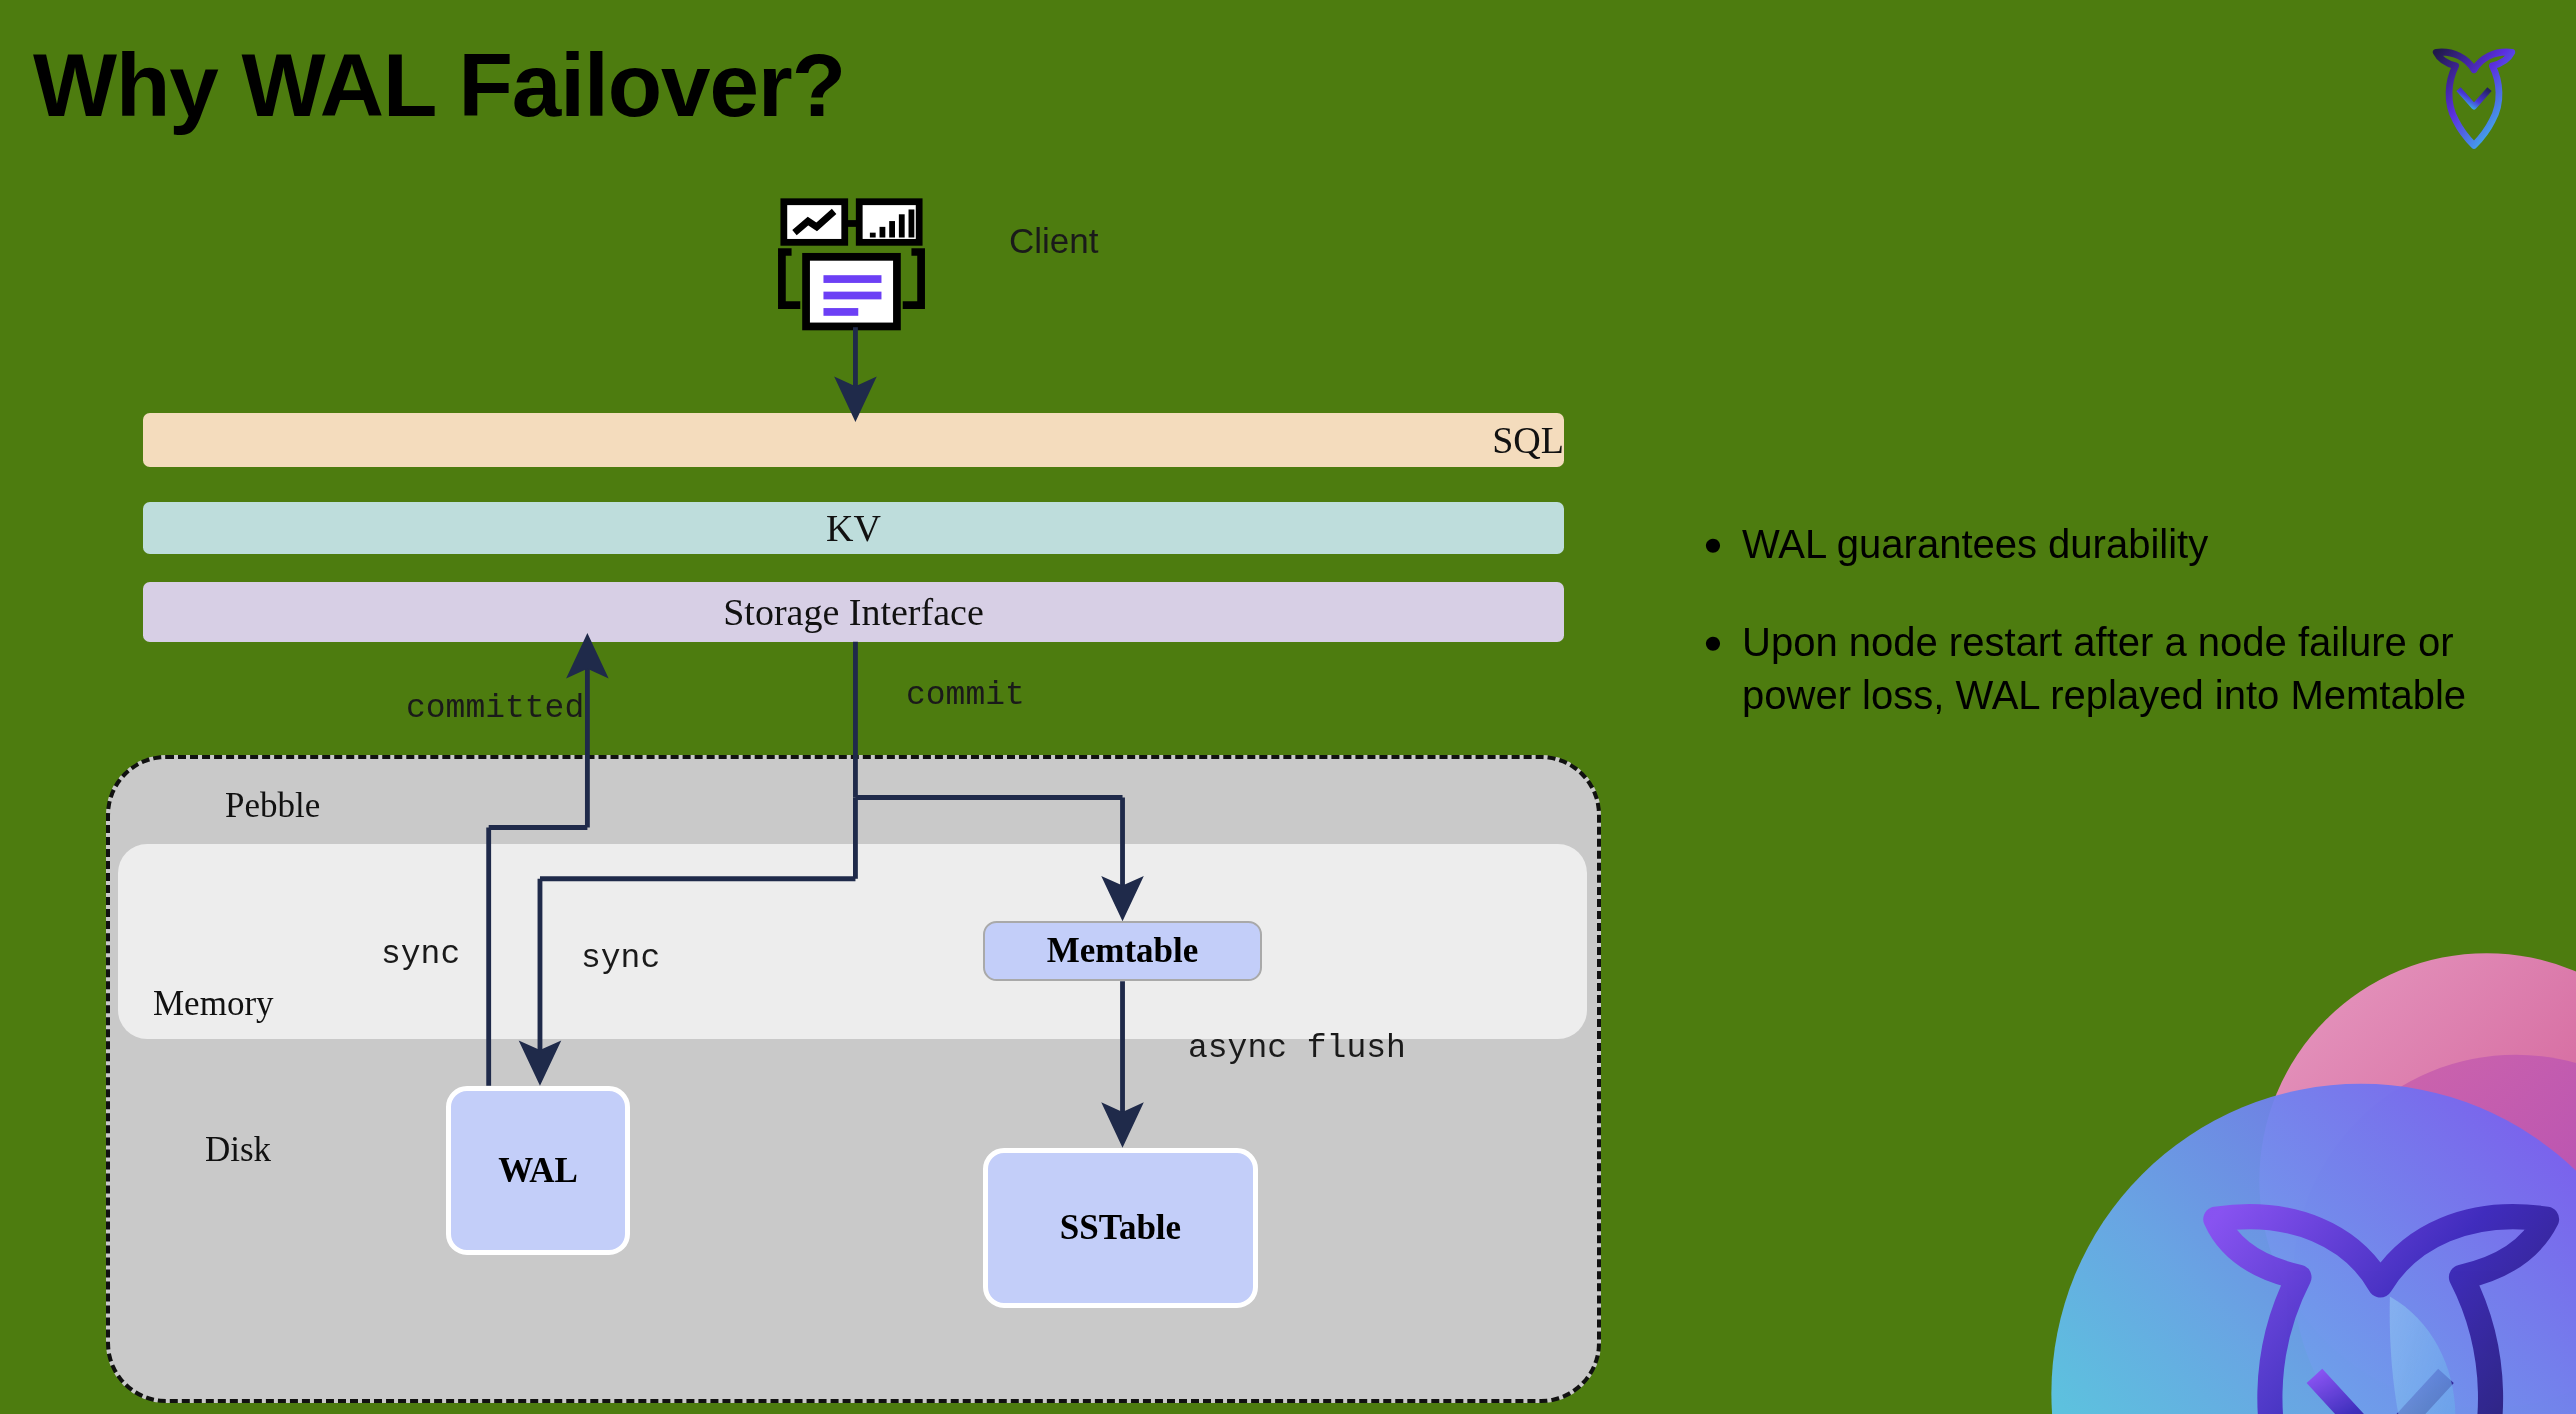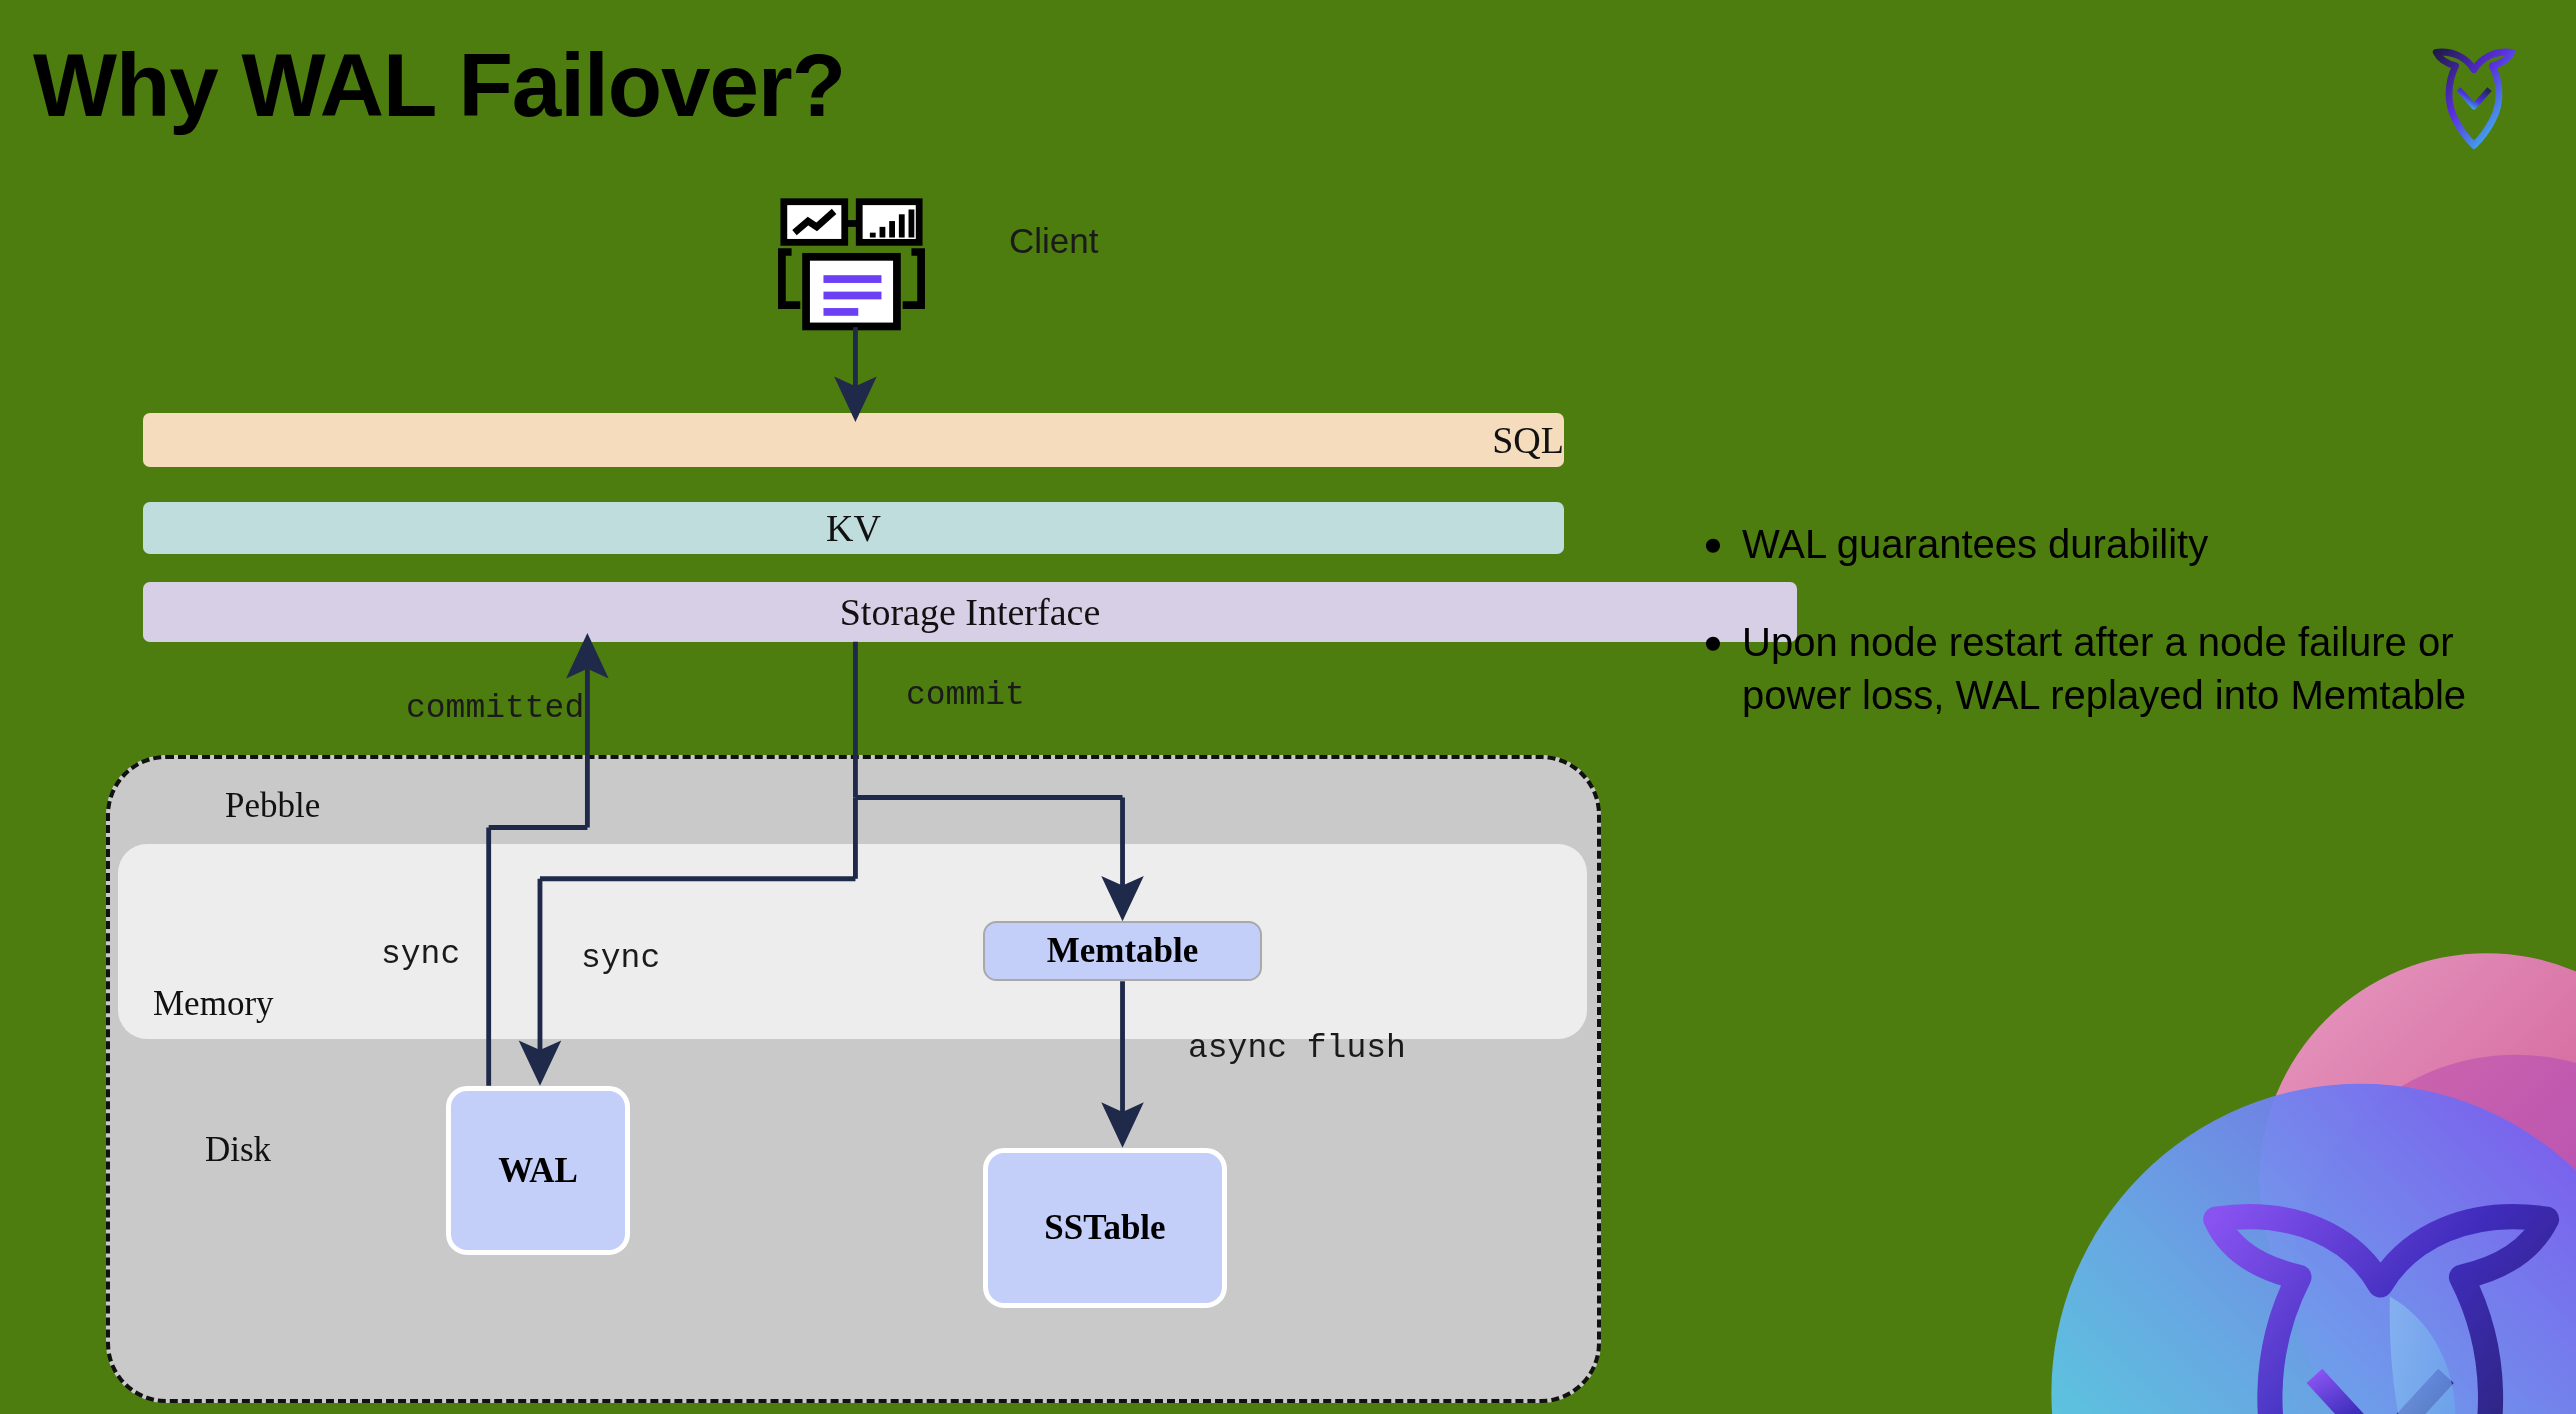--- a/index.html
+++ b/index.html
@@ -18,21 +18,21 @@
 
   
   #deco{position:absolute;left:1974px;top:929px;width:619px;height:503px;overflow:hidden;
         pointer-events:none;}
 
   
   .bar{position:absolute;border-radius:6.8px;display:flex;align-items:center;
        justify-content:center;font-family:"Liberation Serif", serif;font-size:38px;color:#111;}
   #bar-sql{left:143px;top:413px;width:1421px;height:54px;background:#F4DCBD;justify-content:flex-end;}
   #bar-kv{left:143px;top:502px;width:1421px;height:52px;background:#BEDDDC;}
-  #bar-storage{left:143px;top:582px;width:1654px;height:60px;background:#D7CFE5;}
+  #bar-storage{left:143px;top:582px;width:1421px;height:60px;background:#D7CFE5;}
 
   
   #client-icon{position:absolute;left:769px;top:194px;width:165px;height:145px;}
   #client-label{position:absolute;left:1009px;top:221px;font-size:35px;color:#1a1a1a;
                 font-family:"Liberation Sans", sans-serif;}
 
   
   #pebble-box{position:absolute;left:106px;top:755px;width:1495px;height:648px;
               background:#C9C9C9;border:4.8px dashed #111;border-radius:60px;box-sizing:border-box;}
   #memory-band{position:absolute;left:118px;top:844px;width:1469px;height:195px;
@@ -43,21 +43,21 @@
   #disk-label{left:205px;top:1101px;margin-top:29px;}
 
   
   .node{position:absolute;display:flex;align-items:center;justify-content:center;
         background:#C3CEF9;font-family:Liberation Serif, serif;font-weight:bold;
         font-size:35px;color:#000;box-sizing:border-box;}
   #node-memtable{left:983px;top:921px;width:279px;height:60px;border-radius:13.5px;
                  border:2.9px solid #A9A9A9;}
   #node-wal{left:446px;top:1086px;width:184px;height:169px;border-radius:21px;
             border:5.8px solid #fff;}
-  #node-sstable{left:983px;top:1148px;width:244px;height:160px;border-radius:21px;
+  #node-sstable{left:983px;top:1148px;width:275px;height:160px;border-radius:21px;
                 border:5.8px solid #fff;}
 
   
   .edge-label{position:absolute;font-family:Liberation Mono, monospace;font-size:33px;color:#1a1a1a;}
   #lbl-committed{left:406px;top:690px;}
   #lbl-commit{left:906px;top:677px;}
   #lbl-sync-a{left:381px;top:936px;}
   #lbl-sync-b{left:581px;top:940px;}
   #lbl-async{left:1188px;top:1030px;}
 

